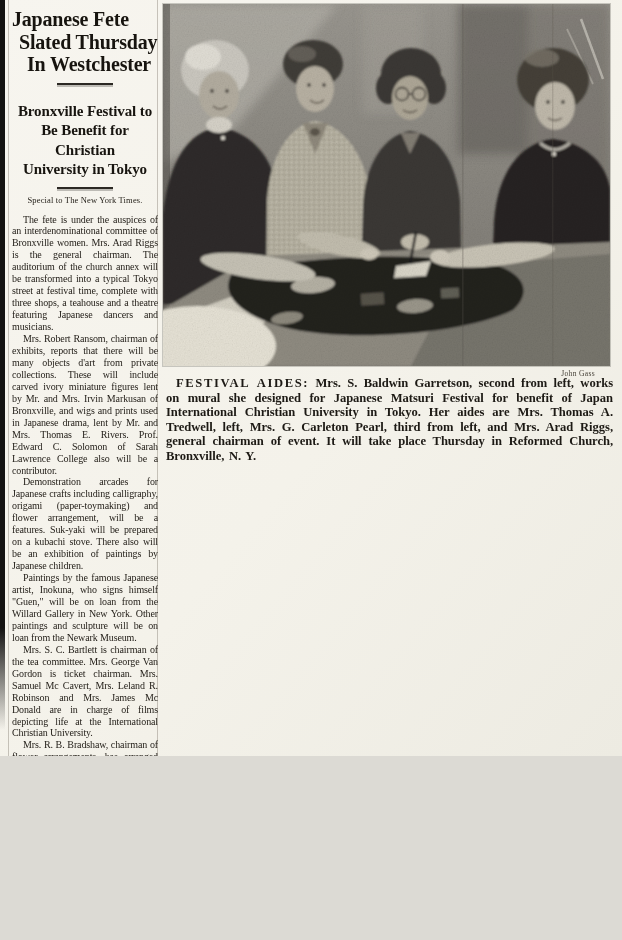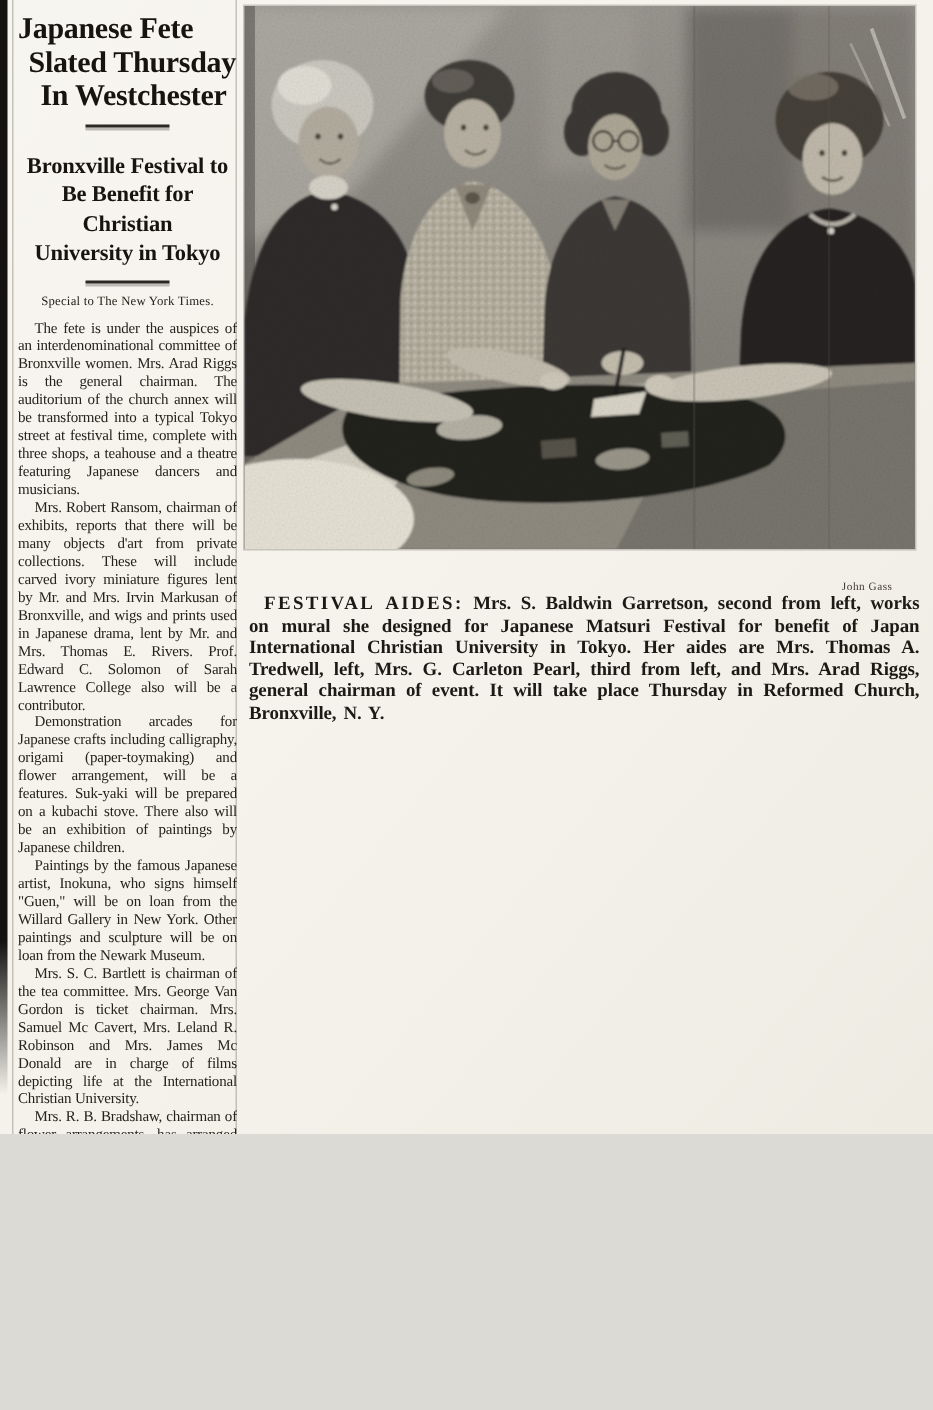--- a/index.html
+++ b/index.html
@@ -25,22 +25,22 @@
           letter-spacing:.15px; color:#26221b; }
   .body-text { margin-top:9px; font-size:10px; line-height:11.95px; text-align:justify;
           letter-spacing:-0.12px; color:#26221c; }
   .body-text p { text-indent:11px; }
   .body-text p.lead { font-weight:bold; color:#1b1812; }
 
   .photo-wrap { position:absolute; left:163px; top:4px; width:447px; height:362px;
           background:#8b8880; outline:1px solid rgba(60,58,52,.25); }
   .photo-wrap svg { display:block; width:100%; height:100%; }
   .credit { position:absolute; left:163px; top:369px; width:432px; text-align:right;
-          font-size:7.5px; letter-spacing:.35px; color:#433e35;margin-top:17px; }
-  .caption { position:absolute; left:166px; top:395px; width:447px; font-size:12.6px;
+          font-size:7.5px; letter-spacing:.35px; color:#433e35; }
+  .caption { position:absolute; left:166px; top:376px; width:447px; font-size:12.6px;
           line-height:14.6px; font-weight:bold; text-align:justify; text-indent:10px;
           color:#1d1a15; letter-spacing:-0.05px; word-spacing:1.5px; }
   .caption .cap-lead { letter-spacing:1.6px; }
 </style>
 </head>
 <body>
 
 <div class="page">
   <div class="scan-bar"></div>
   <div class="col-rule left"></div>

